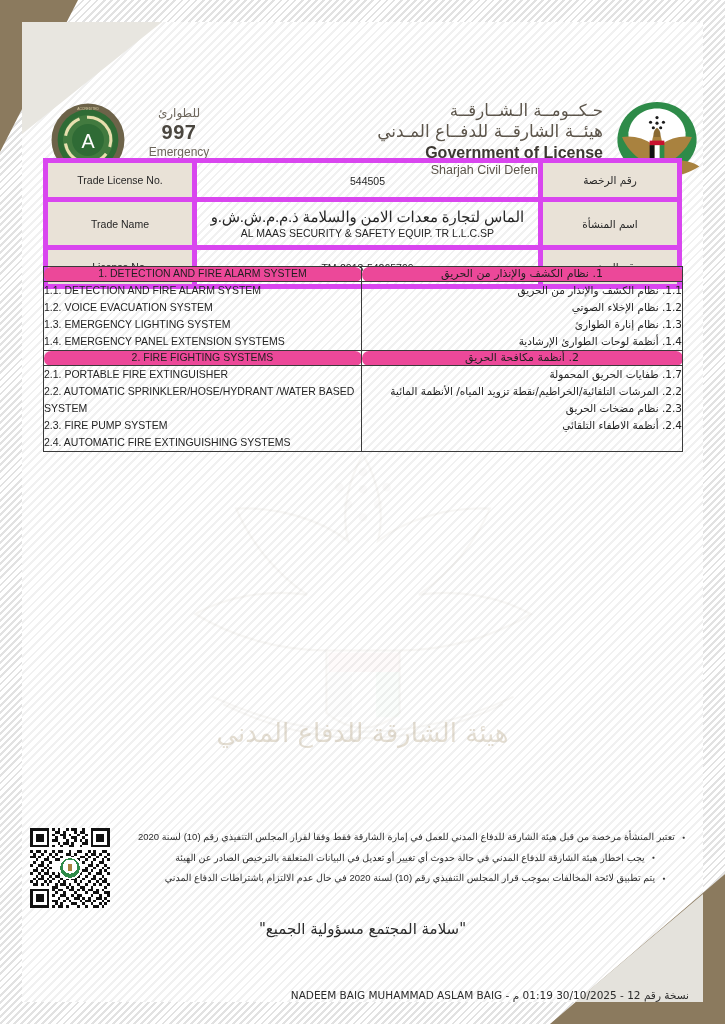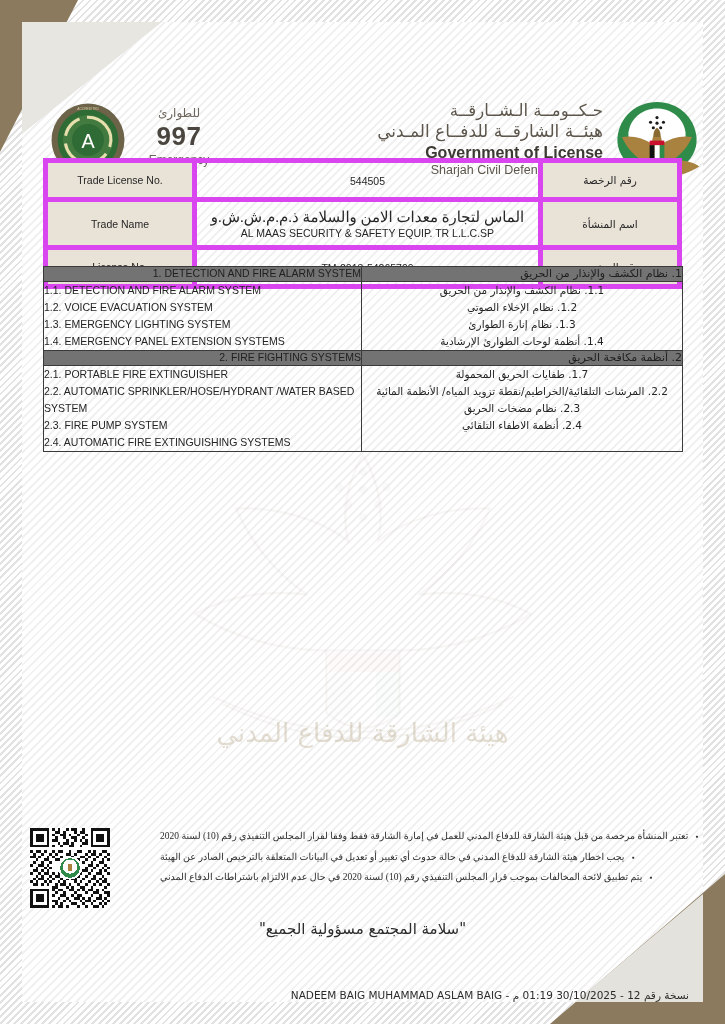--- a/index.html
+++ b/index.html
@@ -109,21 +109,21 @@
     text-align: center;
     color: #666058;
   }
   .emergency-ar {
     font-size: 12px;
     color: #6d665c;
     direction: rtl;
     font-family: "DejaVu Sans", sans-serif;
   }
   .emergency-num {
-    font-size: 26px;
+    font-size: 20px;
     font-weight: bold;
     color: #4a463f;
     line-height: 1.25;
     letter-spacing: 0.5px;
   }
   .emergency-en {
     font-size: 12px;
     color: #6d665c;
   }
 
@@ -220,62 +220,63 @@
     position: absolute;
     left: 43px; top: 266px;
     width: 639px;
   }
   .sys-table td {
     border: 1px solid #3a3a3a;
     vertical-align: top;
     padding: 0;
   }
   .sec-head-en, .sec-head-ar {
-    background: #737373;
-    text-align: right;
+    background: #ec4899;
+    text-align: center;
     font-size: 10.5px;
     color: #1f1f1f;
     padding: 5px 6px;
     height: 14px;
+    border-radius: 7px;
   }
   .sec-head-ar {
     direction: rtl;
     font-family: "DejaVu Sans", sans-serif;
     font-size: 11px;
   }
   .list-en {
     padding: 4px 6px 5px 6px;
     font-size: 10.5px;
     color: #242424;
     line-height: 1.62;
   }
   .list-ar {
     padding: 4px 6px 5px 6px;
     font-size: 10.5px;
     color: #242424;
     line-height: 1.62;
     direction: rtl;
-    text-align: center;
+    text-align: right;
     font-family: "DejaVu Sans", sans-serif;
   }
   .list-en div, .list-ar div { white-space: normal; }
 
   
   .qr {
     position: absolute;
     left: 30px; top: 828px;
     width: 80px; height: 80px;
   }
   .notes {
     position: absolute;
-    right: 25px; top: 832px;
+    right: 40px; top: 832px;
     width: 540px;
     direction: rtl;
-    text-align: left;
-    font-family: Liberation Serif, serif;
+    text-align: center;
+    font-family: Liberation Sans, sans-serif;
   }
   .notes div {
     font-size: 9.5px;
     color: #2b2b2b;
     line-height: 1.0;
     margin-bottom: 11px;
     white-space: nowrap;
   }
   .notes div::before {
     content: "\25CF";

